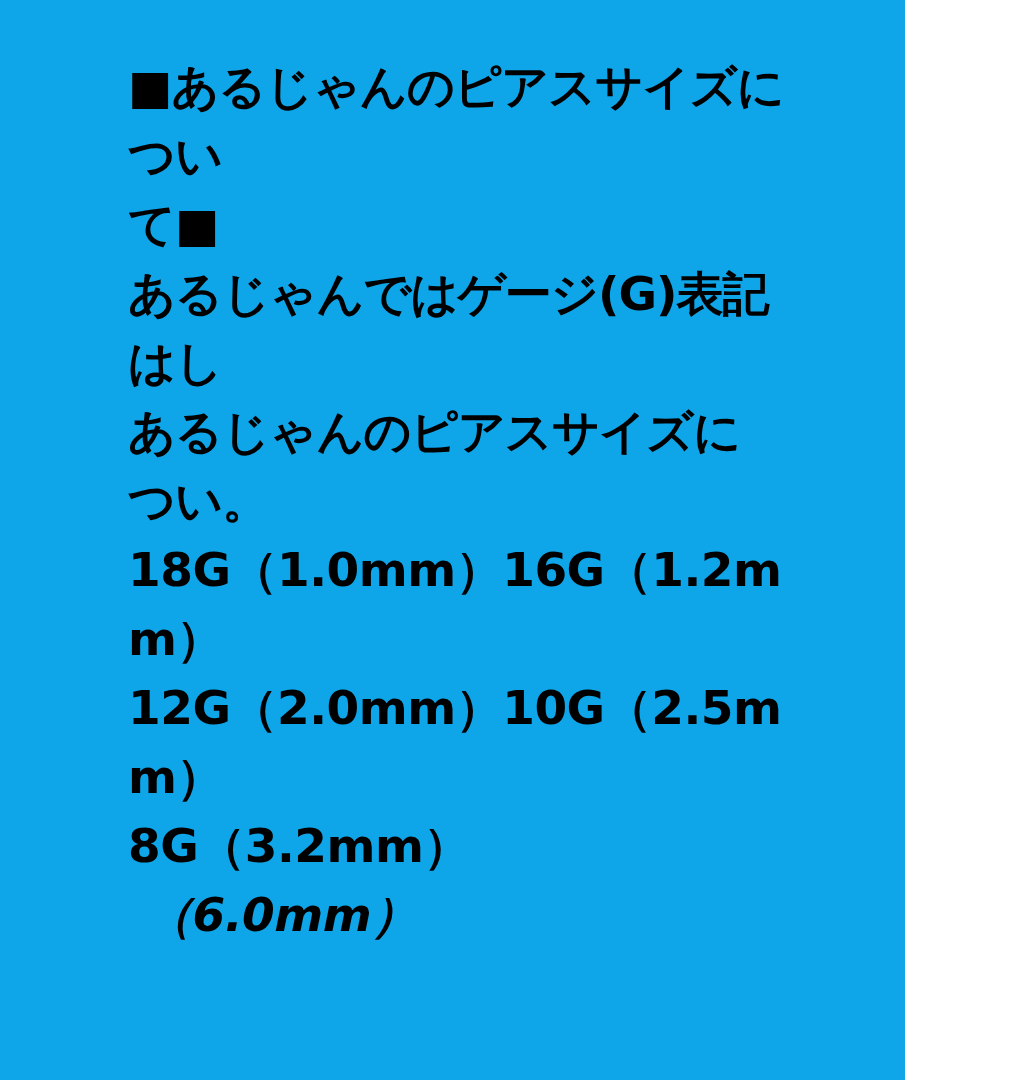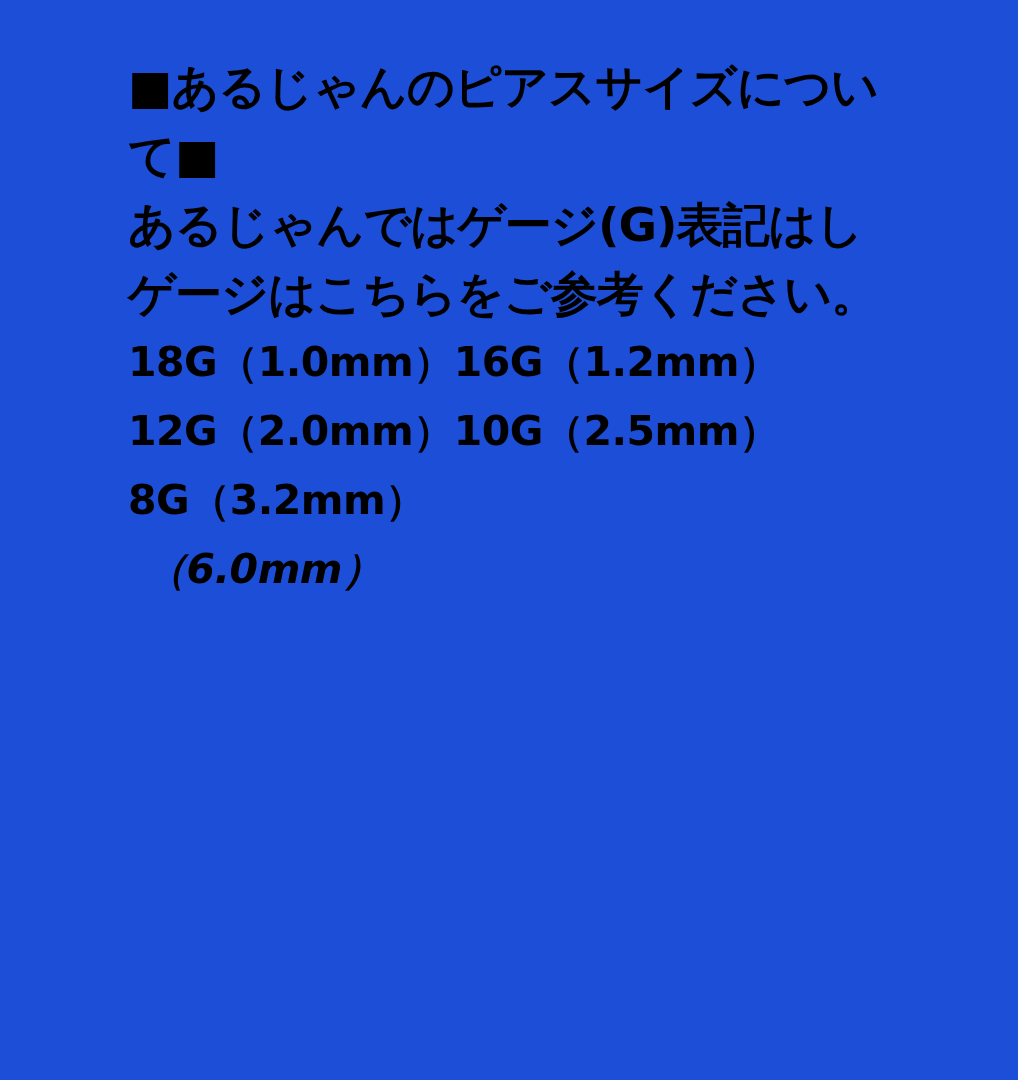--- a/index.html
+++ b/index.html
@@ -9,63 +9,63 @@
   body {
     width: 1018px;
     height: 1080px;
     background: #ffffff;
     font-family: "DejaVu Sans", "Liberation Sans", sans-serif;
     color: #000000;
     overflow: hidden;
   }
   .page {
     position: relative;
-    width: 1018px;
+    width: 905px;
     height: 1080px;
-    background: #1d4ed8;
+    background: #0ea5e9;
     box-sizing: border-box;
     padding: 52px 120px 0 128px;
   }
   .block {
     margin: 0;
   }
   .line {
     font-weight: 700;
     font-size: 47px;
     line-height: 69px;
     letter-spacing: -0.5px;
     white-space: pre-wrap;
     word-break: break-all;
   }
   .line.jp {
     font-size: 47px;
     letter-spacing: -1px;
   }
   .line.num {
-    font-size: 41px;
+    font-size: 47px;
     letter-spacing: -0.5px;
   }
   .indent {
     padding-left: 18px;
     font-style: italic;
   }
 </style>
 </head>
 <body>
 
 <div class="page">
 
   <div class="block">
     <div class="line jp">■あるじゃんのピアスサイズについ</div>
     <div class="line jp">て■</div>
   </div>
 
   <div class="block">
     <div class="line jp">あるじゃんではゲージ(G)表記はし</div>
-    <div class="line jp">ゲージはこちらをご参考ください。</div>
+    <div class="line jp">あるじゃんのピアスサイズについ。</div>
   </div>
 
   <div class="block">
     <div class="line num">18G（1.0mm）16G（1.2mm）</div>
     <div class="line num">12G（2.0mm）10G（2.5mm）</div>
     <div class="line num">8G（3.2mm）</div>
     <div class="line num indent">（6.0mm）</div>
   </div>
 
 </div>

